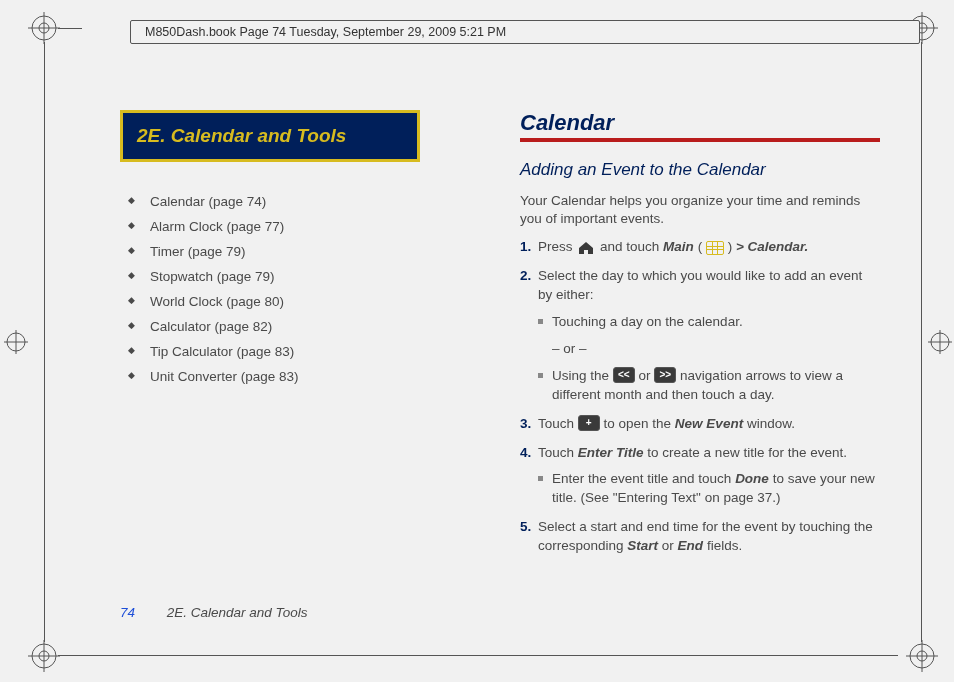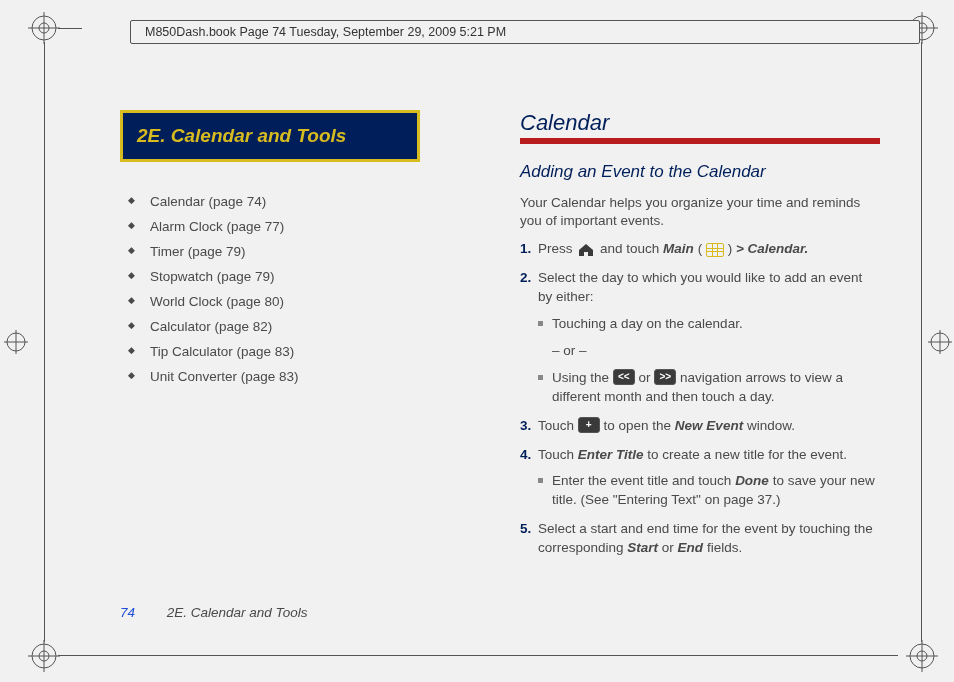--- a/index.html
+++ b/index.html
@@ -67,23 +67,23 @@
     font-style: normal;
     color: #4a4a4a;
     font-size: 9px;
     position: absolute;
     left: 2px;
     top: 2px;
   }
   .h1 {
     font-style: italic;
     font-size: 22px;
-    font-weight: normal;
+    font-weight: bold;
     color: #001f5a;
-    border-bottom: 6px solid #b91c1c;
+    border-bottom: 4px solid #b91c1c;
     padding-bottom: 2px;
     margin-bottom: 18px;
     display: inline-block;
     width: 100%;
   }
   .h2 {
     font-style: italic;
     font-size: 17px;
     font-weight: normal;
     color: #001f5a;

